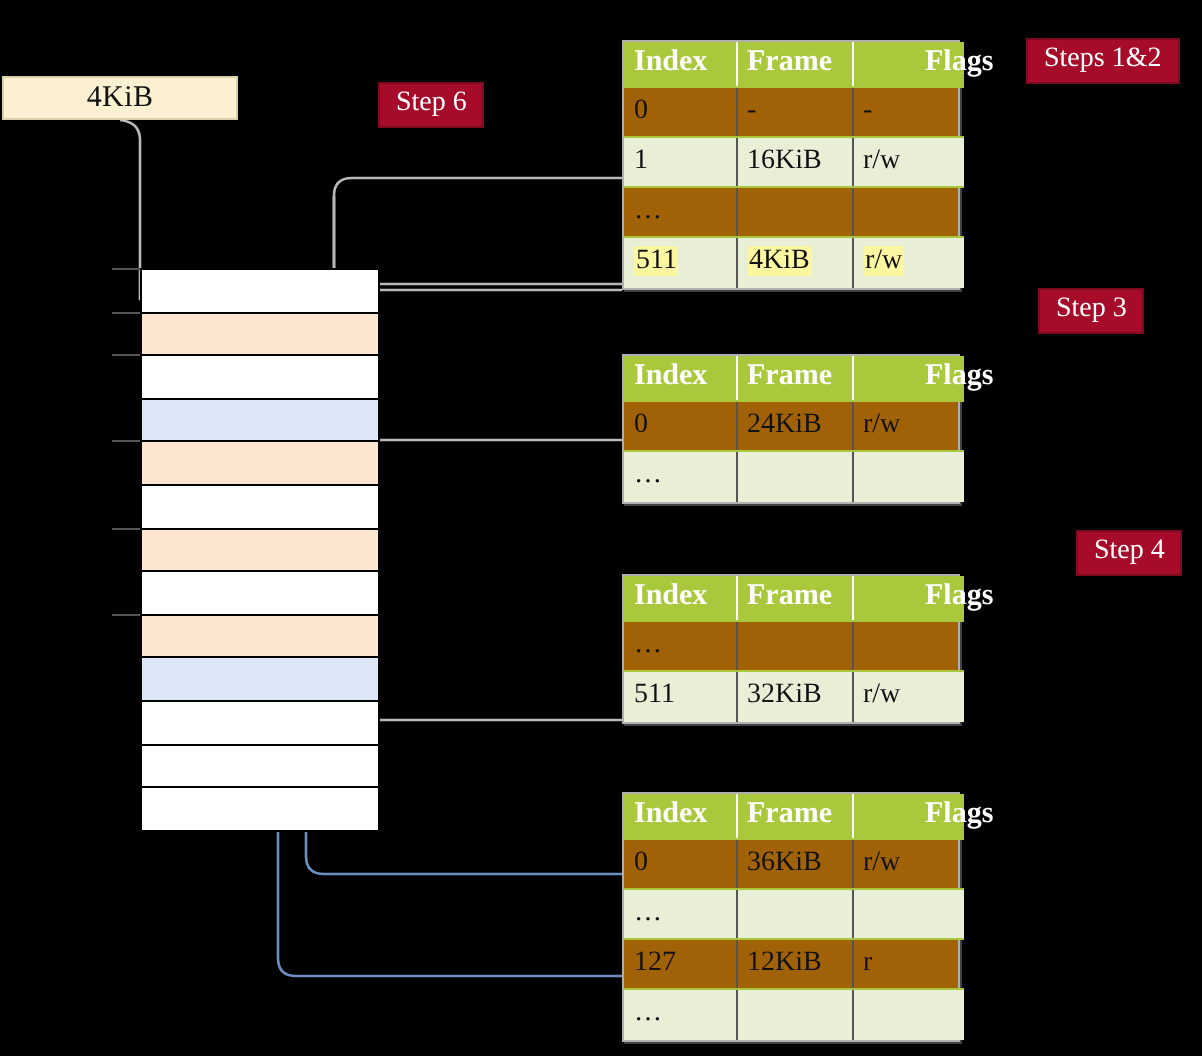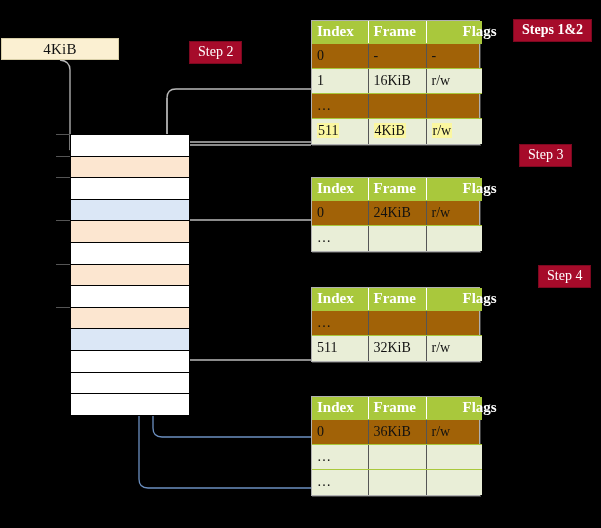--- a/index.html
+++ b/index.html
@@ -55,21 +55,21 @@
     color: #ffffff;
     font-size: 14px;
     line-height: 18px;
     padding: 1px 8px 2px 8px;
     border: 1px solid #7d0820;
     box-sizing: border-box;
     white-space: nowrap;
     text-align: center;
   }
   #badge-step0 { left: 189px; top: 41px; }
-  #badge-step12 { left: 513px; top: 19px; font-weight: bold; }
+  #badge-step12 { left: 513px; top: 19px; }
   #badge-step3  { left: 519px; top: 144px; }
   #badge-step4  { left: 538px; top: 265px; }
 
   
   #memcol {
     position: absolute;
     left: 70px;
     top: 134px;
     width: 120px;
     height: 281px;
@@ -189,21 +189,21 @@
     <g fill="none" stroke="#6b8fc0" stroke-width="1.3">
 
       <path d="M 311 437 L 162 437 Q 153 437 153 428 L 153 214" marker-end="url(#arrow-blue)"></path>
 
       <path d="M 311 488 L 148 488 Q 139 488 139 479 L 139 338" marker-end="url(#arrow-blue)"></path>
     </g>
   </svg>
 
   <div class="kib-box">4KiB</div>
 
-  <div class="step-badge" id="badge-step0">Step 2</div>
+  <div class="step-badge" id="badge-step0">Step 6</div>
   <div class="step-badge" id="badge-step12">Steps 1&amp;2</div>
   <div class="step-badge" id="badge-step3">Step 3</div>
   <div class="step-badge" id="badge-step4">Step 4</div>
 
   <div id="memcol"></div>
   <div id="memrows">
       <div class="mem-row white" style="left: 70px; top: 134px;"></div>
       <div class="mem-row orange" style="left: 70px; top: 155.6px;"></div>
       <div class="mem-row white" style="left: 70px; top: 177.2px;"></div>
       <div class="mem-row blue" style="left: 70px; top: 198.8px;"></div>
@@ -339,20 +339,25 @@
           <tr>
             <td>0</td>
             <td>36KiB</td>
             <td>r/w</td>
           </tr>
           <tr class="alt">
             <td>…</td>
             <td></td>
             <td></td>
           </tr>
+          <tr>
+            <td>127</td>
+            <td>12KiB</td>
+            <td>r</td>
+          </tr>
           <tr class="alt">
             <td>…</td>
             <td></td>
             <td></td>
           </tr>
         </tbody>
       </table>
     </div>
 
 </div>

